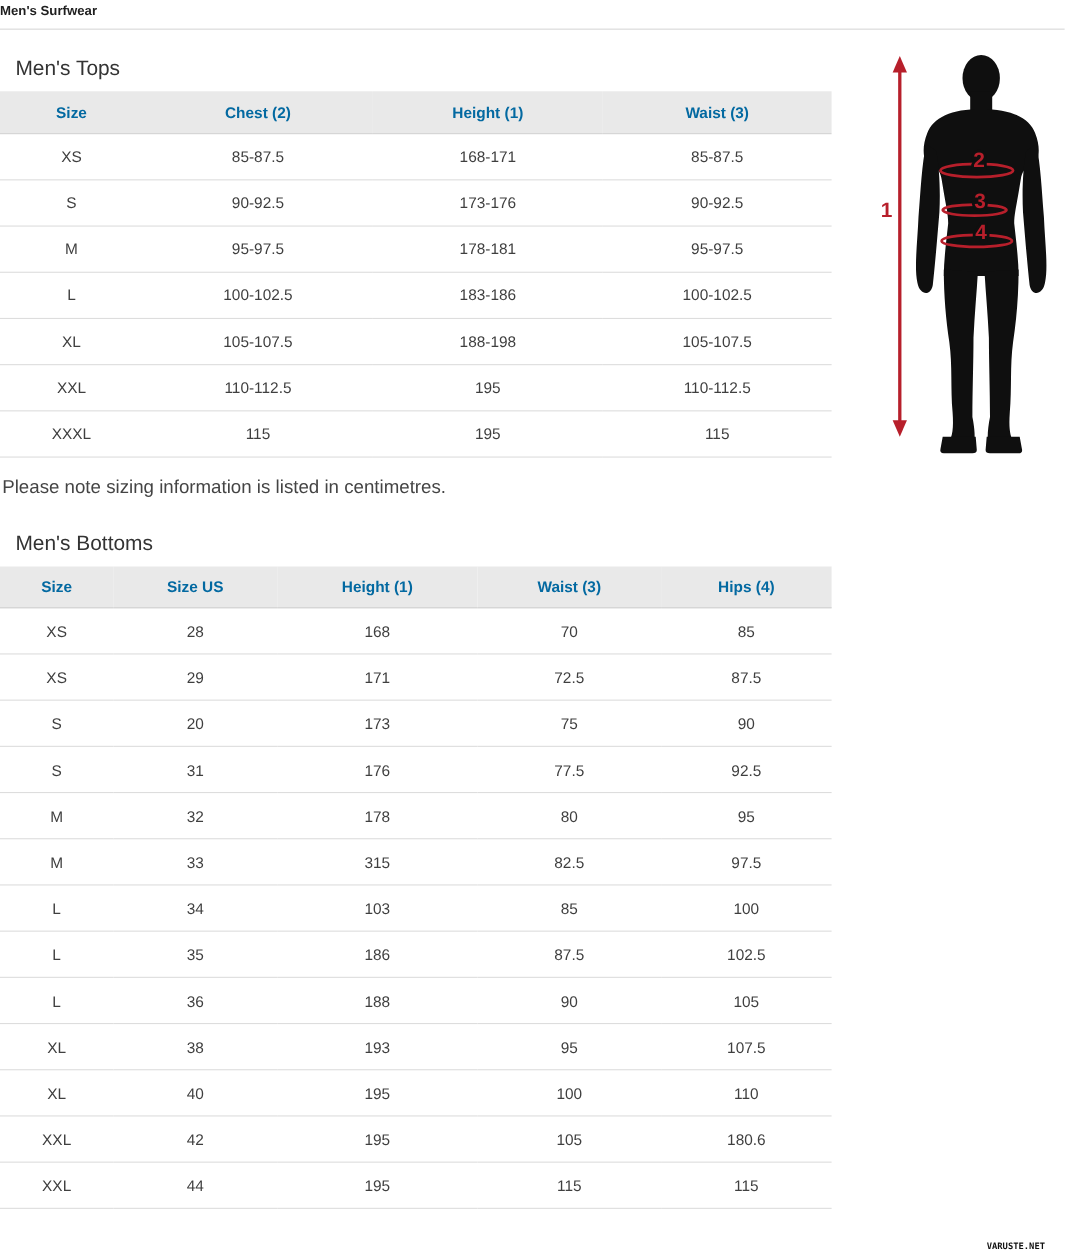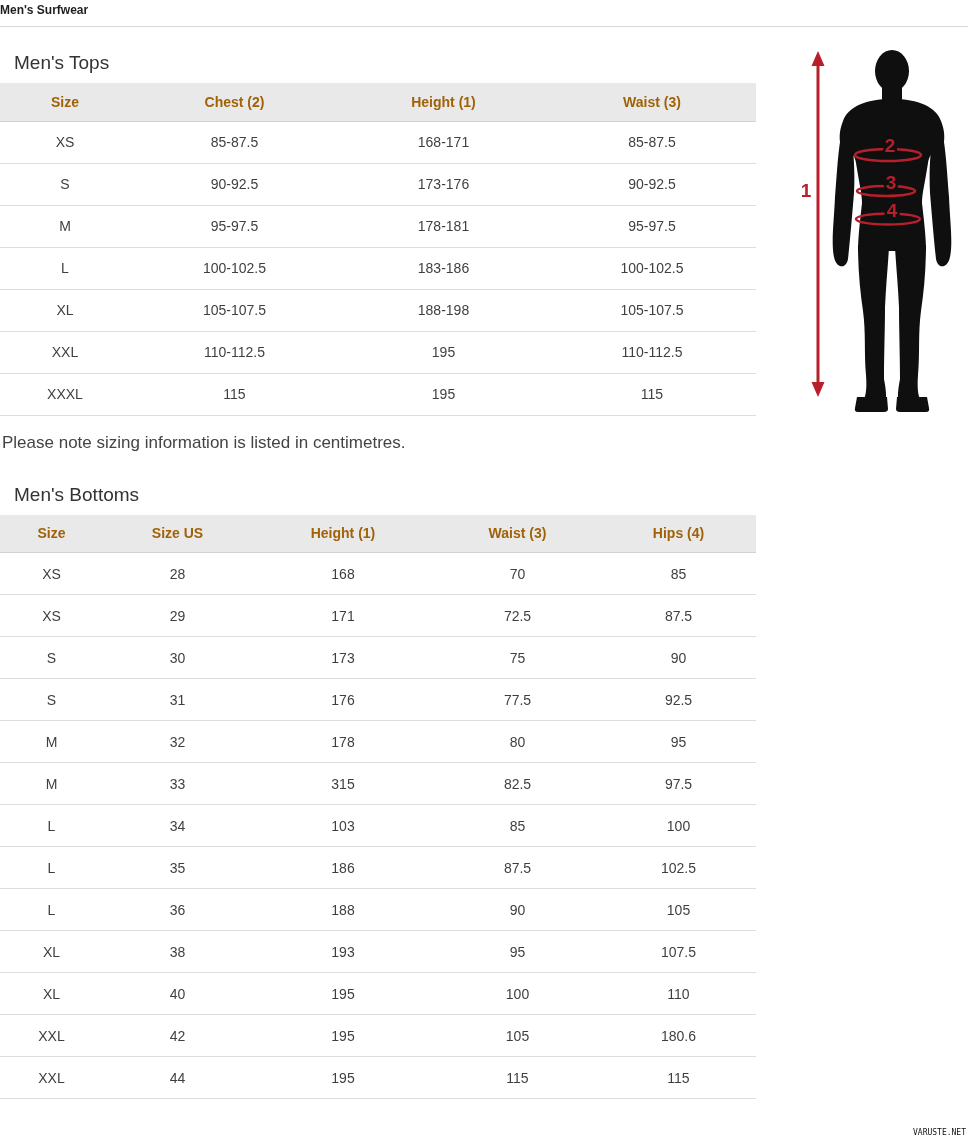--- a/index.html
+++ b/index.html
@@ -23,21 +23,21 @@
     padding-left:14px;
   }
   .heading-tops    { margin-top:25px; margin-bottom:9px; }
   .heading-bottoms { margin-top:31px; margin-bottom:9px; }
   table {
     width:756px; border-collapse:collapse; table-layout:fixed;
     font-size:14px;
   }
   thead th {
     background:var(--header-bg,#e9e9e9);
-    font-weight:700; color:#a16207; font-size:14px;
+    font-weight:700; color:#0369a1; font-size:14px;
     height:38px; text-align:center; vertical-align:middle;
     border-bottom:1px solid #d2d2d2;
   }
   tbody td {
     height:42px; text-align:center; vertical-align:middle;
     color:#3f3f3f; border-bottom:1px solid var(--row-border,#dddddd);
   }
   .size-note {
     font-size:17px; color:#444444; margin-top:17px; padding-left:2px;
   }
@@ -53,22 +53,22 @@
     font-family:"Liberation Sans","DejaVu Sans",sans-serif;
     font-weight:700; font-size:19px; text-anchor:middle;
     paint-order:stroke; stroke:var(--silhouette,#0f0f0f); stroke-width:5px;
   }
   .fig-num-plain {
     fill:var(--accent-red,#b71f2b);
     font-family:"Liberation Sans","DejaVu Sans",sans-serif;
     font-weight:700; font-size:19px; text-anchor:middle;
   }
   .watermark {
-    position:absolute; right:2px; bottom:2px;
-    font-size:8px; font-weight:400; color:#111111; letter-spacing:0px;
+    position:absolute; right:18px; bottom:2px;
+    font-size:8px; font-weight:700; color:#111111; letter-spacing:0px;
     font-family:"DejaVu Sans Mono","Liberation Mono",monospace;
   }
 </style>
 </head>
 <body>
 
 <div class="page-title">Men's Surfwear</div>
 <div class="top-divider"></div>
 
 <div class="content">
@@ -167,21 +167,21 @@
         </tr>
         <tr>
           <td>XS</td>
           <td>29</td>
           <td>171</td>
           <td>72.5</td>
           <td>87.5</td>
         </tr>
         <tr>
           <td>S</td>
-          <td>30</td>
+          <td>20</td>
           <td>173</td>
           <td>75</td>
           <td>90</td>
         </tr>
         <tr>
           <td>S</td>
           <td>31</td>
           <td>176</td>
           <td>77.5</td>
           <td>92.5</td>

